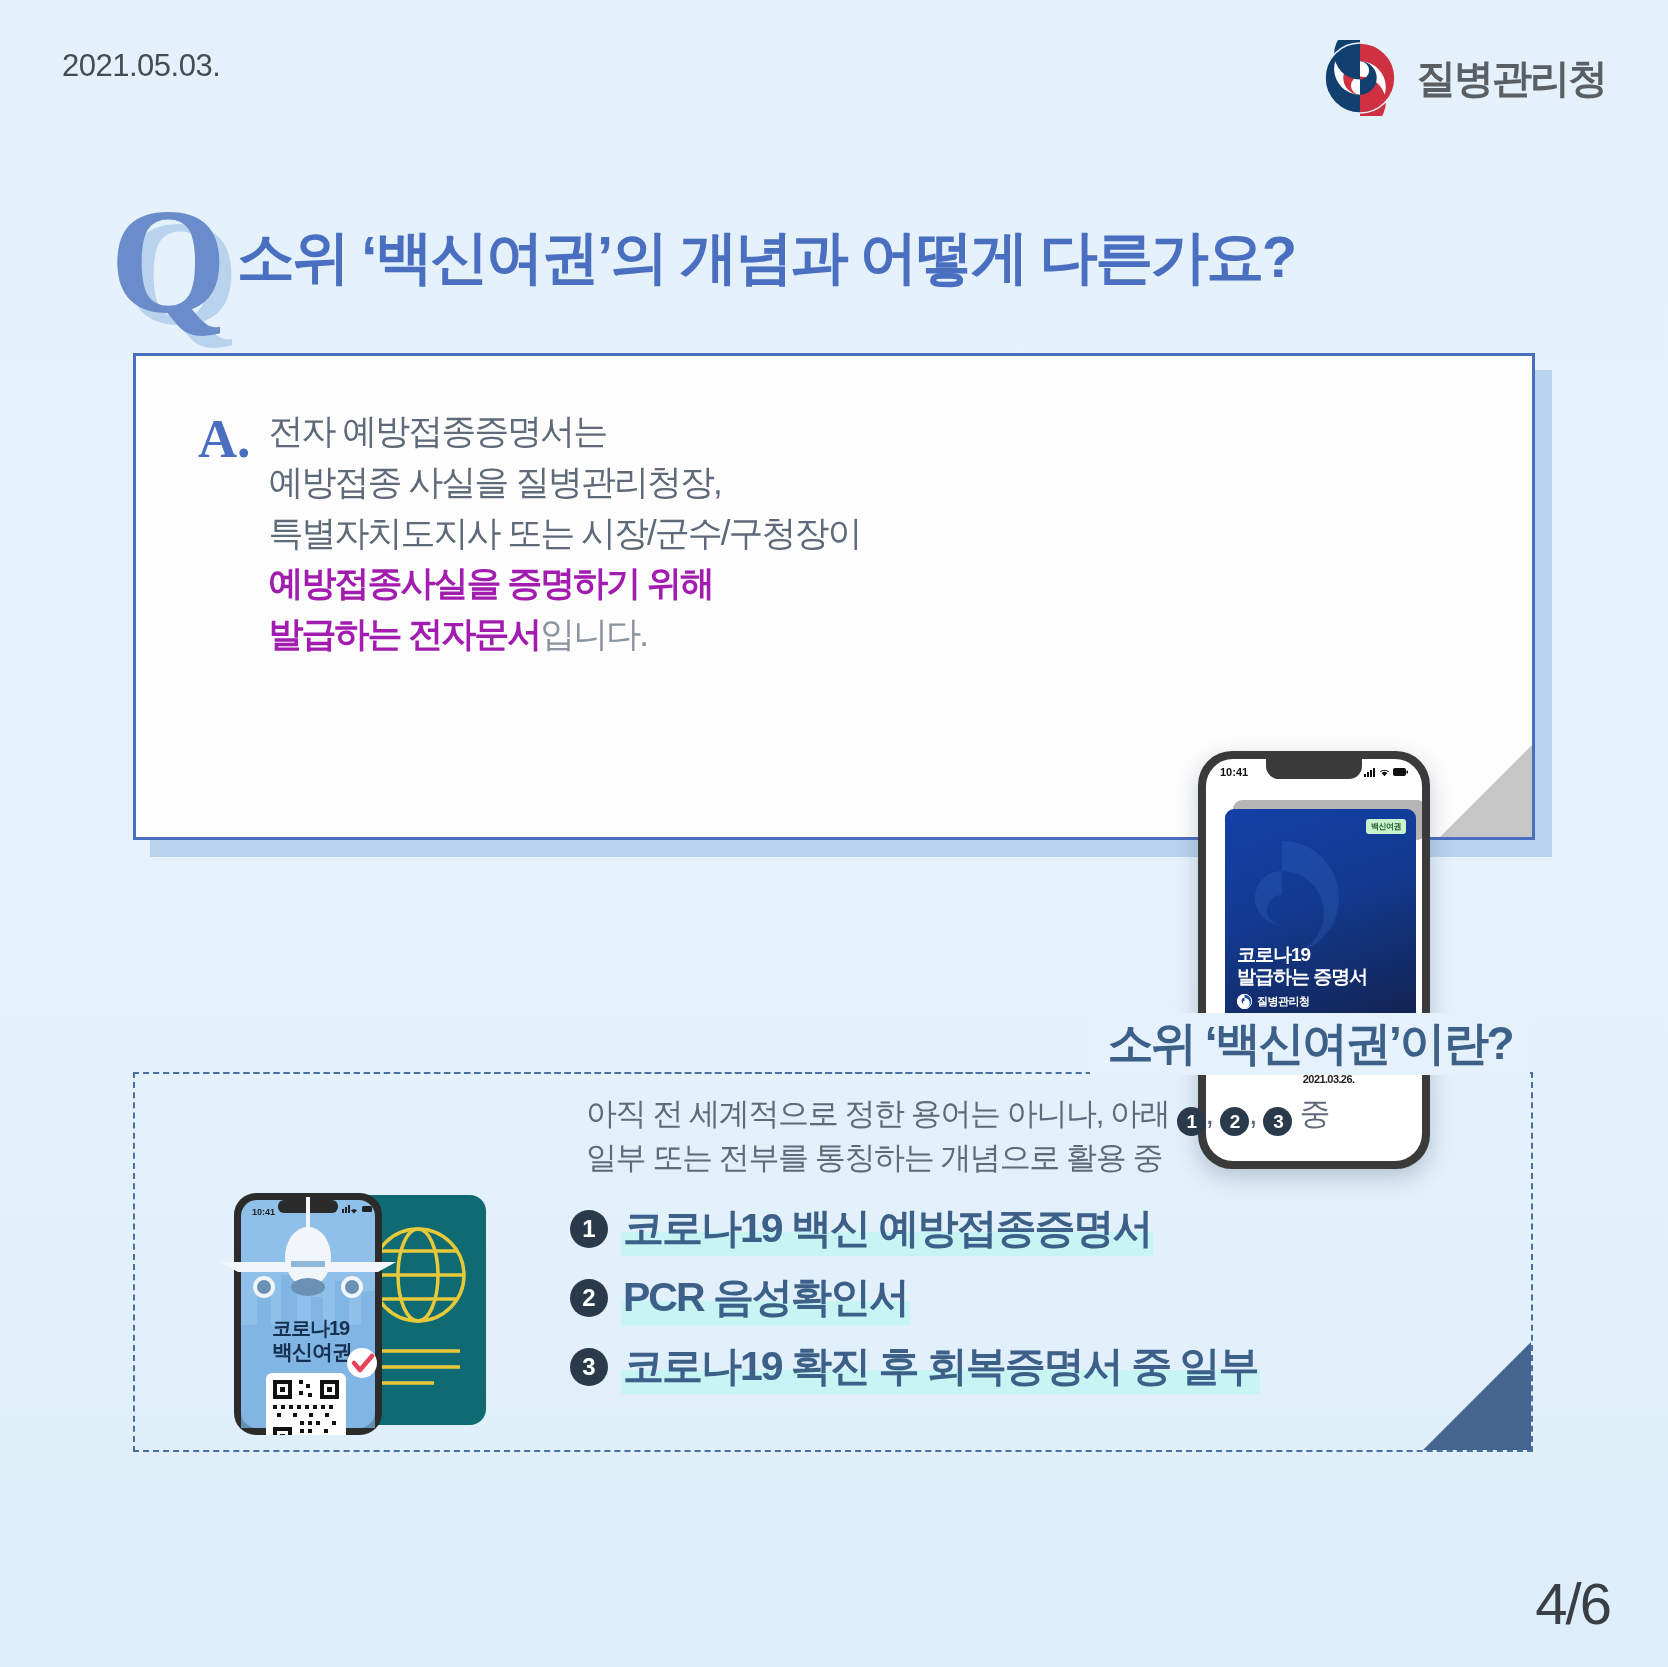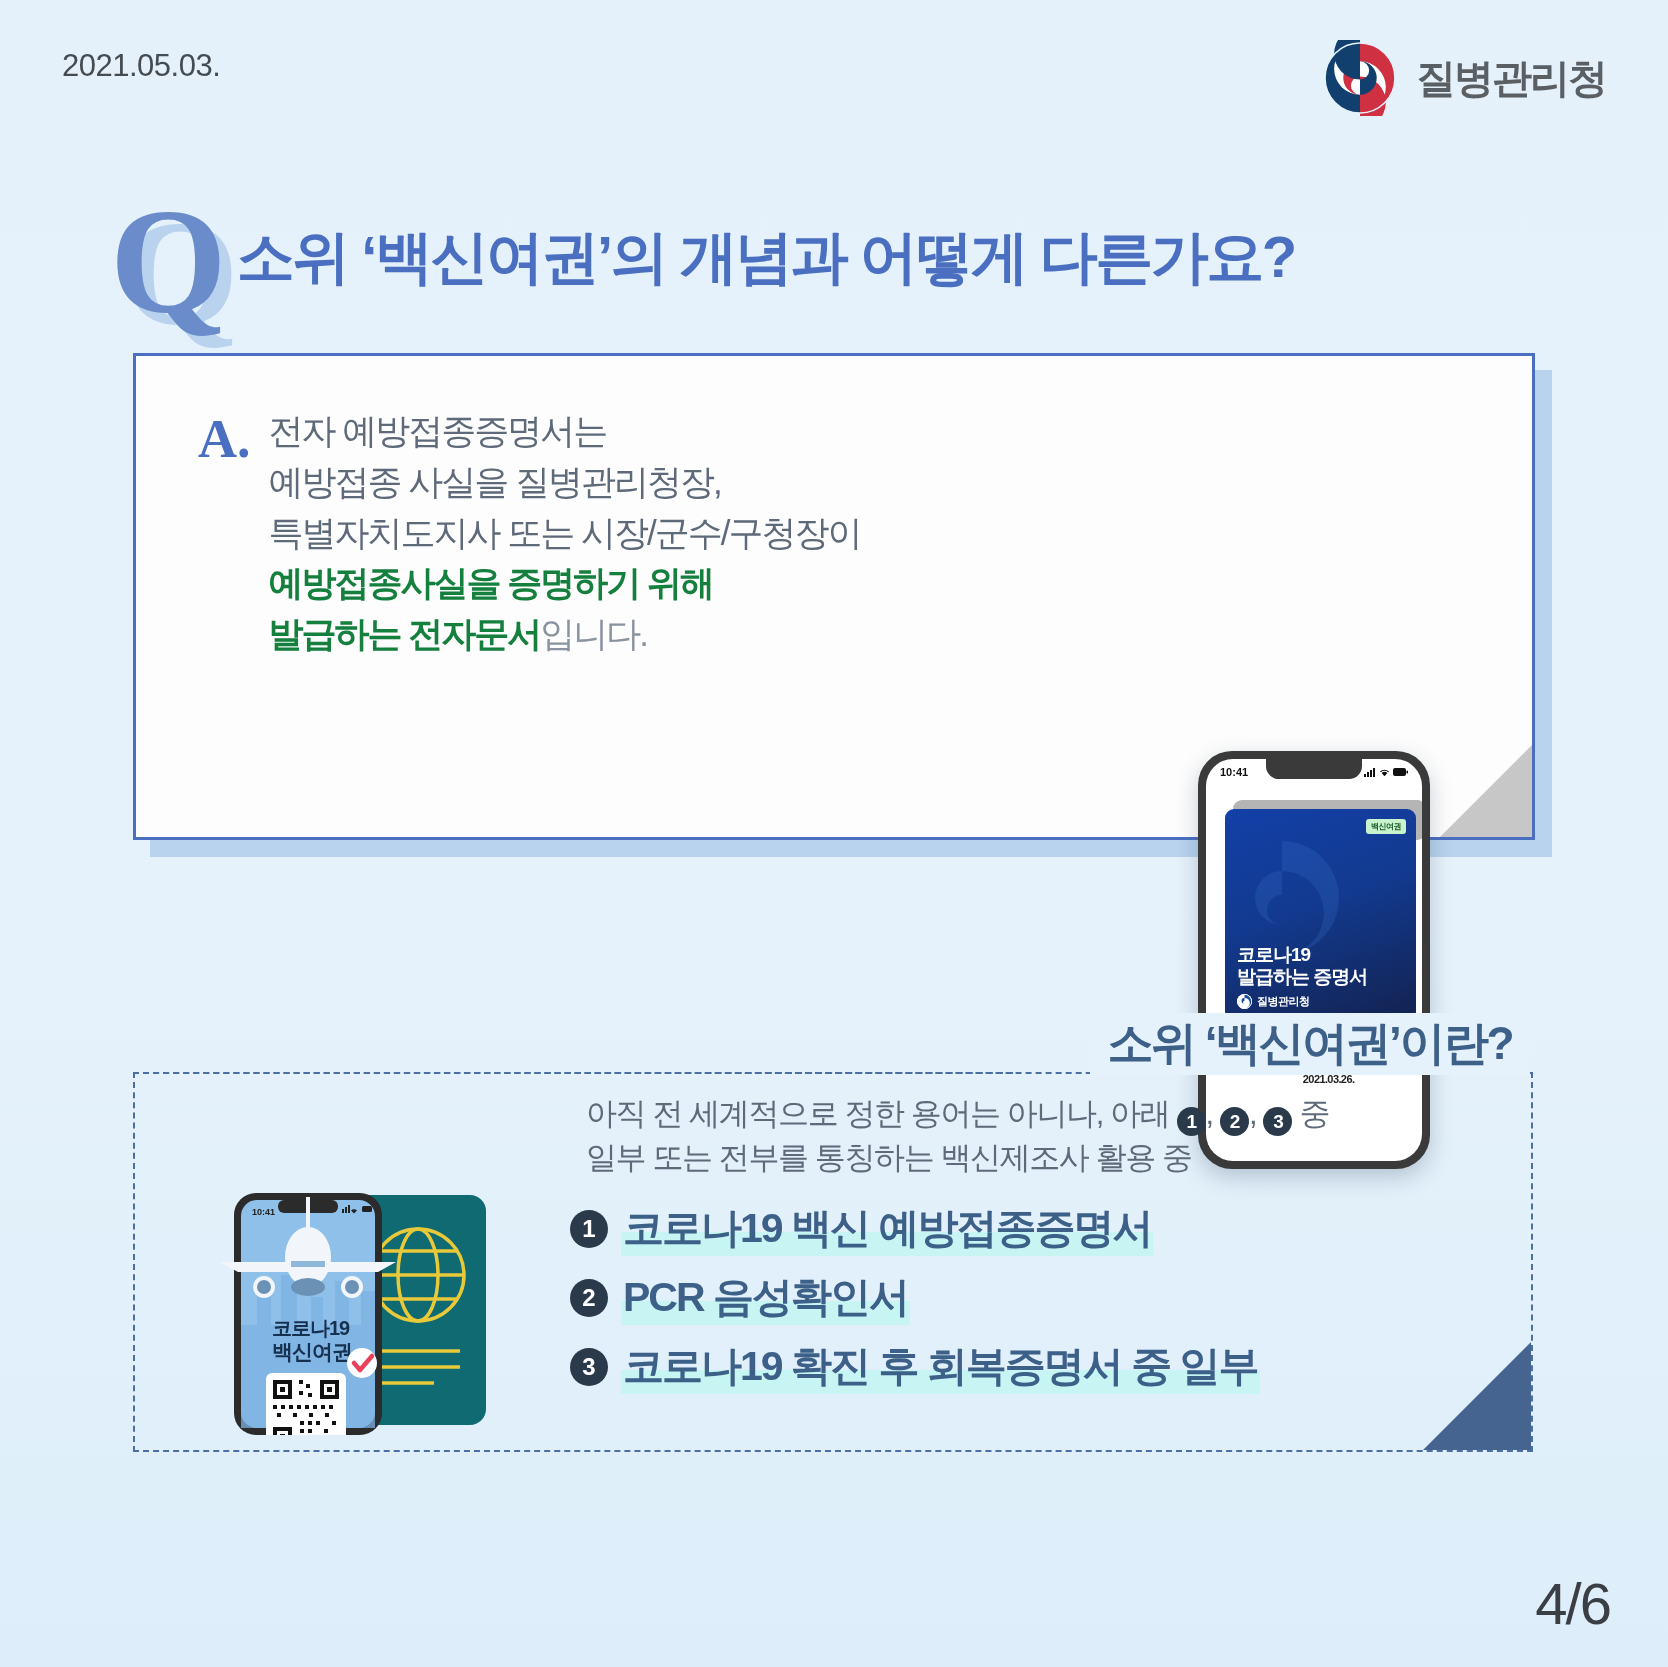--- a/index.html
+++ b/index.html
@@ -34,21 +34,21 @@
   .card{position:absolute;left:133px;top:353px;width:1402px;height:487px;
         background:#fdfdfd;border:3px solid #4a6fc0;box-sizing:border-box;}
   .card-fold{position:absolute;right:0;bottom:0;width:0;height:0;
              border-left:92px solid transparent;border-bottom:92px solid #c7c7c7;}
   .answer{position:absolute;left:62px;top:50px;display:flex;gap:18px;}
   .a-letter{font-size:54px;font-weight:bold;color:#4a6fc0;line-height:1.25;
             font-family:"Liberation Serif","DejaVu Serif",serif;}
   .a-lines{font-size:35px;line-height:1.45;letter-spacing:-2px;}
   .a-lines .l{white-space:nowrap;}
   .ln-light{color:#5e6a79;}
-  .ln-dark{color:#15803d;font-weight:bold;}
+  .ln-dark{color:#a21caf;font-weight:bold;}
   .ln-tail{color:#8a93a0;font-weight:normal;}
 
   
   .phone-cert{position:absolute;left:1062px;top:395px;width:232px;height:418px;
               background:#3a3a3a;border-radius:34px;padding:8px;box-sizing:border-box;
               box-shadow:0 8px 22px rgba(40,60,90,.25);}
   .phone-cert .screen{width:100%;height:100%;background:#fff;border-radius:27px;
                       overflow:hidden;position:relative;}
   .notch{position:absolute;left:50%;transform:translateX(-50%);top:0;width:96px;height:20px;
          background:#3a3a3a;border-radius:0 0 13px 13px;}
@@ -300,21 +300,21 @@
         <circle cx="100" cy="330" r="4" fill="#e9f2f9"></circle>
           <circle cx="114" cy="330" r="4" fill="#e9f2f9"></circle>
           <circle cx="128" cy="330" r="4" fill="#e9f2f9"></circle>
       </g>
     </svg>
   </div>
 
   <div class="sec-body">
     <div class="sec-p">
       <span>아직 전 세계적으로 정한 용어는 아니나, 아래 </span><span class="inum">1</span><span>, </span><span class="inum">2</span><span>, </span><span class="inum">3</span><span> 중</span>
-      <div>일부 또는 전부를 통칭하는 백신제조사 활용 중</div>
+      <div>일부 또는 전부를 통칭하는 개념으로 활용 중</div>
     </div>
 
     <div class="sec-list">
       <div class="sec-item">
         <span class="inum">1</span>
         <span class="txt">코로나19 백신 예방접종증명서</span>
       </div>
       <div class="sec-item">
         <span class="inum">2</span>
         <span class="txt">PCR 음성확인서</span>

